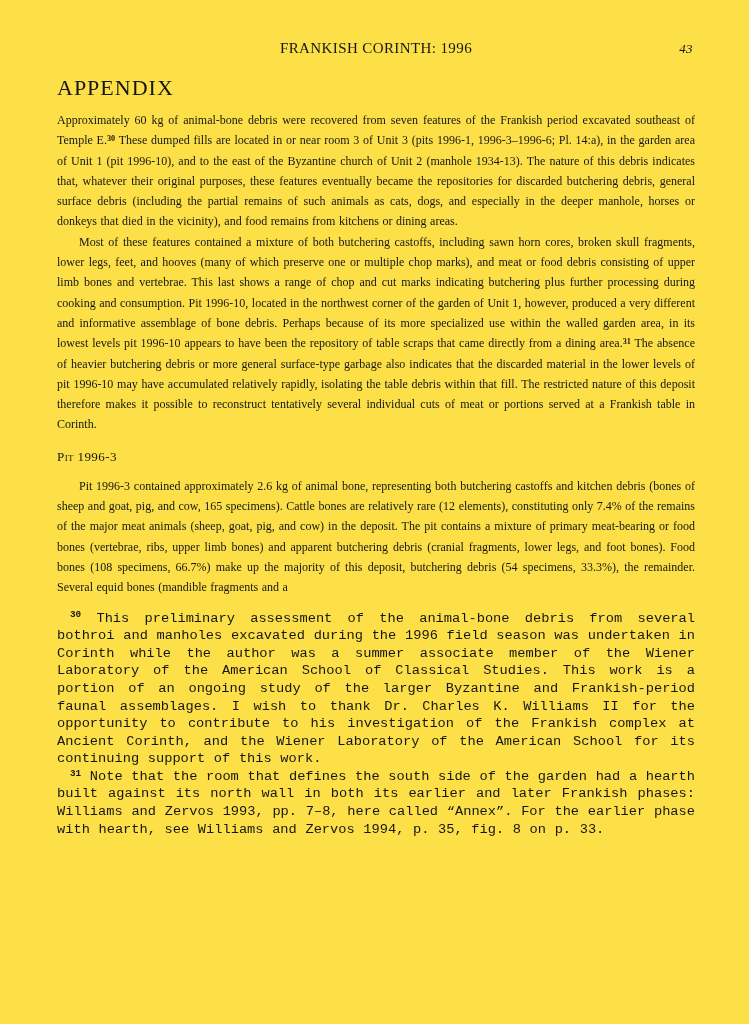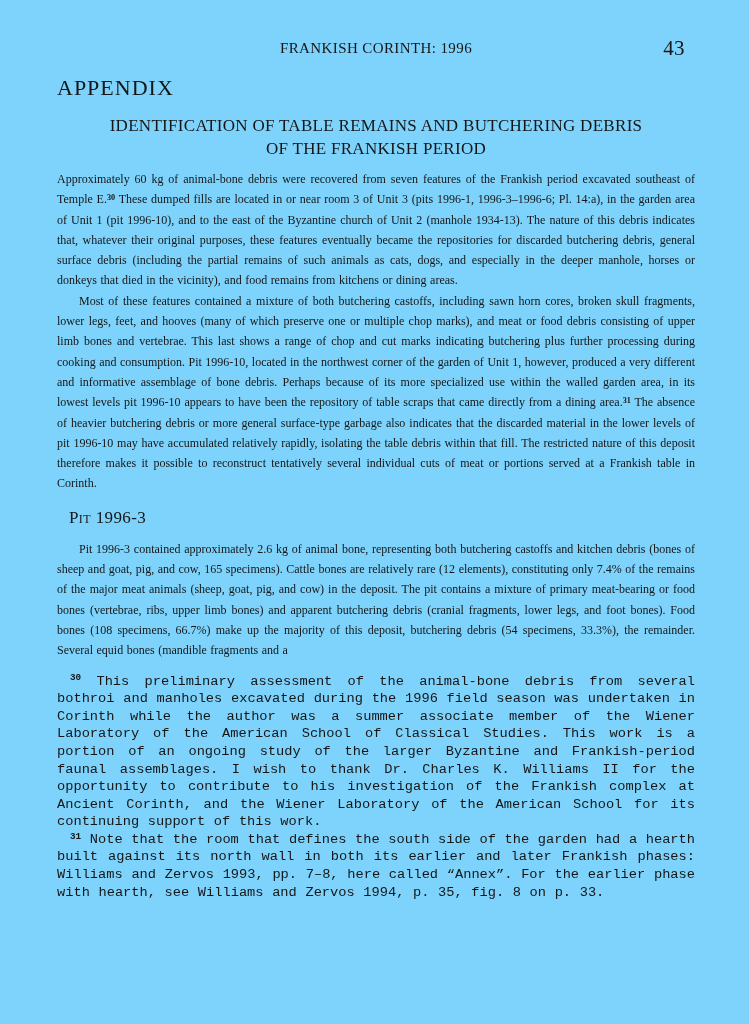--- a/index.html
+++ b/index.html
@@ -5,41 +5,42 @@
   html, body {
     margin: 0;
     padding: 0;
     background: #e8e8e8;
   }
   .page {
     position: relative;
     width: 749px;
     height: 1024px;
     margin: 0 auto;
-    background: #7dd3fc;
+    background: #fde047;
     color: #161616;
     font-family: "Liberation Serif", "DejaVu Serif", serif;
     overflow: hidden;
     box-sizing: border-box;
     padding: 40px 54px 0 57px;
   }
   .running-head {
     position: relative;
     width: 638px;
     height: 18px;
     text-align: center;
     font-size: 15px;
     line-height: 17px;
     letter-spacing: 0.4px;
   }
   .running-head .page-num {
     position: absolute;
-    right: 10px;
+    right: 2px;
     top: 0;
-    font-size: 21px;
+    font-size: 13px;
+    font-style: italic;
   }
   h1.appendix {
     margin: 17px 0 0 0;
     width: 638px;
     text-align: left;
     font-size: 22px;
     font-weight: 400;
     letter-spacing: 1px;
     line-height: 26px;
   }
@@ -68,22 +69,22 @@
   }
   .body-text sup, .footnotes sup {
     font-size: 0.68em;
     font-weight: 700;
     line-height: 0;
     vertical-align: baseline;
     position: relative;
     top: -0.45em;
   }
   h3.section-heading {
-    margin: 14px 0 11px 12px;
-    font-size: 17px;
+    margin: 14px 0 11px 0;
+    font-size: 13px;
     font-weight: 400;
     font-variant: small-caps;
     letter-spacing: 0.4px;
   }
   .footnotes {
     margin-top: 12px;
     width: 638px;
   }
   .footnotes p.footnote {
     margin: 0;
@@ -100,24 +101,20 @@
 
 <div class="page">
 
   <div class="running-head">
     <span>FRANKISH CORINTH: 1996</span>
     <span class="page-num">43</span>
   </div>
 
   <h1 class="appendix">APPENDIX</h1>
 
-  <h2 class="article-title">
-    <span>IDENTIFICATION OF TABLE REMAINS AND BUTCHERING DEBRIS</span><br>
-    <span>OF THE FRANKISH PERIOD</span>
-  </h2>
 
   <div class="body-text">
     <div>
         <p class="body-para">Approximately 60 kg of animal-bone debris were recovered from seven features of the Frankish period excavated southeast of Temple E.<sup>30</sup> These dumped fills are located in or near room 3 of Unit 3 (pits 1996-1, 1996-3–1996-6; Pl. 14:a), in the garden area of Unit 1 (pit 1996-10), and to the east of the Byzantine church of Unit 2 (manhole 1934-13). The nature of this debris indicates that, whatever their original purposes, these features eventually became the repositories for discarded butchering debris, general surface debris (including the partial remains of such animals as cats, dogs, and especially in the deeper manhole, horses or donkeys that died in the vicinity), and food remains from kitchens or dining areas.</p>
         <p class="body-para indent">Most of these features contained a mixture of both butchering castoffs, including sawn horn cores, broken skull fragments, lower legs, feet, and hooves (many of which preserve one or multiple chop marks), and meat or food debris consisting of upper limb bones and vertebrae. This last shows a range of chop and cut marks indicating butchering plus further processing during cooking and consumption. Pit 1996-10, located in the northwest corner of the garden of Unit 1, however, produced a very different and informative assemblage of bone debris. Perhaps because of its more specialized use within the walled garden area, in its lowest levels pit 1996-10 appears to have been the repository of table scraps that came directly from a dining area.<sup>31</sup> The absence of heavier butchering debris or more general surface-type garbage also indicates that the discarded material in the lower levels of pit 1996-10 may have accumulated relatively rapidly, isolating the table debris within that fill. The restricted nature of this deposit therefore makes it possible to reconstruct tentatively several individual cuts of meat or portions served at a Frankish table in Corinth.</p>
       </div>
 
     <h3 class="section-heading">Pit 1996-3</h3>
 
     <div>

